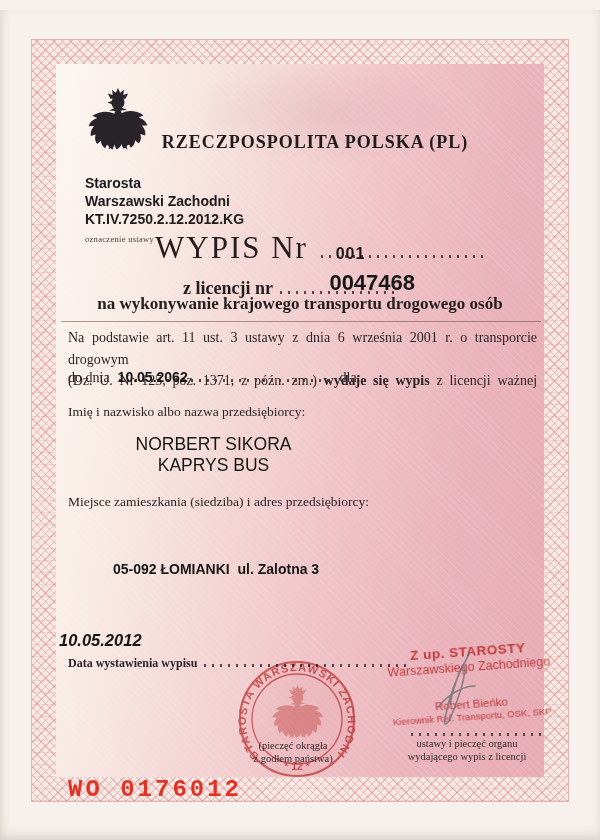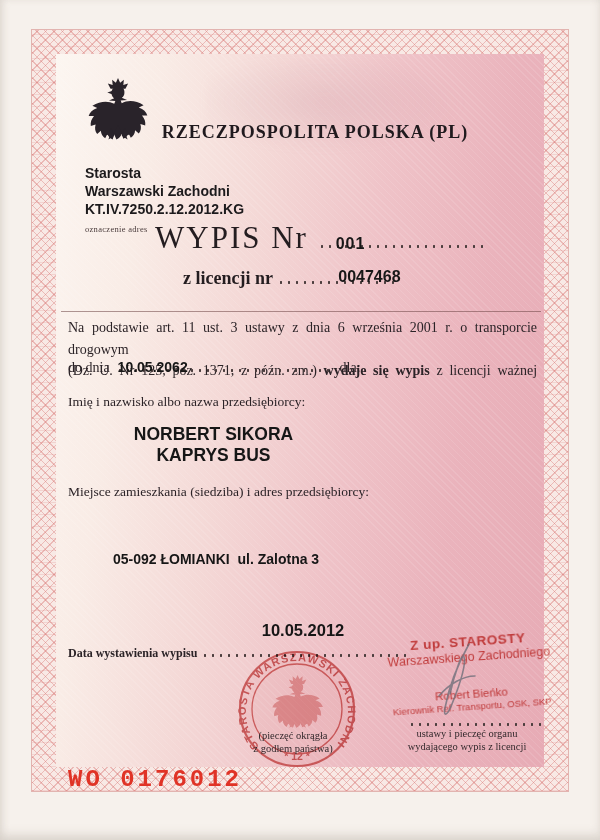--- a/index.html
+++ b/index.html
@@ -5,20 +5,21 @@
   html,body{margin:0;padding:0;}
   body{
     width:600px;height:840px;
     background:#f6f1ec;
     font-family:"Liberation Serif", serif;
     position:relative;
     overflow:hidden;
   }
   .page{position:absolute;inset:0;
     box-shadow:inset 0 -6px 10px rgba(160,150,140,.25), inset 3px 0 6px rgba(190,180,170,.2);
+    margin-top:10px;
   }
   
   .frame{
     position:absolute;left:32px;top:30px;width:536px;height:761px;
     background:
       repeating-linear-gradient(45deg, rgba(214,110,108,.38) 0 1px, rgba(0,0,0,0) 1px 6px),
       repeating-linear-gradient(-45deg, rgba(214,110,108,.38) 0 1px, rgba(0,0,0,0) 1px 6px),
       repeating-linear-gradient(0deg, rgba(214,110,108,.18) 0 1px, rgba(0,0,0,0) 1px 12px),
       #f8e9e5;
     box-shadow:0 0 0 1px rgba(205,120,115,.5);
@@ -48,37 +49,37 @@
     background-image:radial-gradient(circle,#4b3d3d 1.1px, rgba(0,0,0,0) 1.3px);
     background-size:8px 3px;background-repeat:repeat-x;background-position:0 100%;}
   .slot{position:relative;display:inline-block;}
   .over-num{position:absolute;bottom:3px;font-family:"Liberation Sans",sans-serif;
     font-weight:bold;color:#171717;white-space:nowrap;}
   .wypis-row{position:absolute;left:99px;top:166px;font-size:31px;letter-spacing:2px;color:#241d20;white-space:nowrap;}
   .wypis-row .slot{width:166px;}
   .wypis-row .over-num{left:18px;font-size:16px;letter-spacing:1px;}
   .licencja-row{position:absolute;left:127px;top:214px;font-size:18px;font-weight:bold;color:#241d20;white-space:nowrap;}
   .licencja-row .slot{width:120px;}
-  .licencja-row .over-num{left:50%;transform:translateX(-38%);font-size:16px;padding-left:40px;}
+  .licencja-row .over-num{left:50%;transform:translateX(-38%);font-size:22px;padding-left:40px;}
   .subtitle{position:absolute;top:230px;left:0;width:100%;text-align:center;
     font-weight:bold;font-size:17px;color:#241d20;}
   .rule{position:absolute;top:257px;left:5px;right:3px;height:1px;background:rgba(110,70,70,.55);}
   .legal{position:absolute;top:263px;left:12px;right:7px;font-size:14px;line-height:21.5px;color:#2b2327;}
   .legal .jline{text-align:justify;text-align-last:justify;}
   .dodnia-row{position:absolute;left:12px;top:306px;font-size:14px;color:#2b2327;white-space:nowrap;}
   .dodnia-row .slot{width:218px;margin:0 6px;}
   .dodnia-row .over-date{position:absolute;left:2px;bottom:1px;font-family:"Liberation Sans",sans-serif;
     font-weight:bold;font-size:14px;color:#161616;}
   .field-label{position:absolute;left:12px;font-size:13.5px;color:#2b2327;}
   .name-block{position:absolute;left:35px;top:370px;width:245px;text-align:center;
-    font-family:"Liberation Sans",sans-serif;font-weight:bold;font-size:17.5px;line-height:21px;color:#161616;}
+    font-family:"Liberation Sans",sans-serif;font-weight:normal;font-size:17.5px;line-height:21px;color:#161616;}
   .address-line{position:absolute;left:57px;top:497px;font-family:"Liberation Sans",sans-serif;
     font-weight:bold;font-size:14px;color:#161616;white-space:pre-wrap;}
-  .issue-date{position:absolute;top:567px;left:3px;width:100%;text-align:center;
-    font-family:"Liberation Sans",sans-serif;font-weight:bold;font-size:16.5px;color:#161616;}
+  .issue-date{position:absolute;top:567px;left:3px;width:100%;
+    font-family:"Liberation Sans",sans-serif;font-weight:bold;font-size:16.5px;color:#161616;font-style:italic;}
   .data-row{position:absolute;left:12px;top:592px;font-size:12px;color:#2b2327;white-space:nowrap;font-weight:bold;}
   .data-row .leader{width:205px;margin-left:4px;}
   
   .round-stamp{position:absolute;left:180px;top:594px;width:122px;height:122px;
     opacity:.85;filter:blur(.3px);mix-blend-mode:multiply;}
   .stamp-caption{position:absolute;left:157px;top:676px;width:160px;text-align:center;
     font-size:10.5px;line-height:12.5px;color:#33292c;}
   
   .auth-stamp{position:absolute;left:325px;top:580px;width:178px;text-align:center;
     color:#d25450;transform:rotate(-4deg);filter:blur(.35px);mix-blend-mode:multiply;
@@ -121,33 +122,34 @@
           <use href="#eagle-shape" fill="currentColor"></use>
         </svg>
     </div>
 
     <div class="country-header">RZECZPOSPOLITA POLSKA (PL)</div>
 
     <div class="authority">
       <div>Starosta</div>
       <div>Warszawski Zachodni</div>
       <div>KT.IV.7250.2.12.2012.KG</div>
-      <div class="authority-caption">oznaczenie adres</div>
+      <div class="authority-caption">oznaczenie ustawy</div>
     </div>
 
     <div class="wypis-row">
       <span>WYPIS Nr</span>
       <span class="slot"><span class="leader" style="width:166px"></span><span class="over-num">001</span></span>
     </div>
 
     <div class="licencja-row">
       <span>z licencji nr</span>
       <span class="slot"><span class="leader" style="width:120px"></span><span class="over-num">0047468</span></span>
     </div>
 
+    <div class="subtitle">na wykonywanie krajowego transportu drogowego osób</div>
 
     <div class="rule"></div>
 
     <div class="legal">
       <div class="jline">Na podstawie art. 11 ust. 3 ustawy z dnia 6 września 2001 r. o transporcie drogowym</div>
       <div class="jline"><span>(Dz. U. Nr 125, poz. 1371, z późn. zm.)</span> <b>wydaje się wypis</b> <span>z</span> <span>licencji</span> <span>ważnej</span></div>
     </div>
 
     <div class="dodnia-row">
       <span>do dnia</span><span class="slot"><span class="leader" style="width:218px"></span><span class="over-date">10.05.2062</span></span><span>dla:</span>

